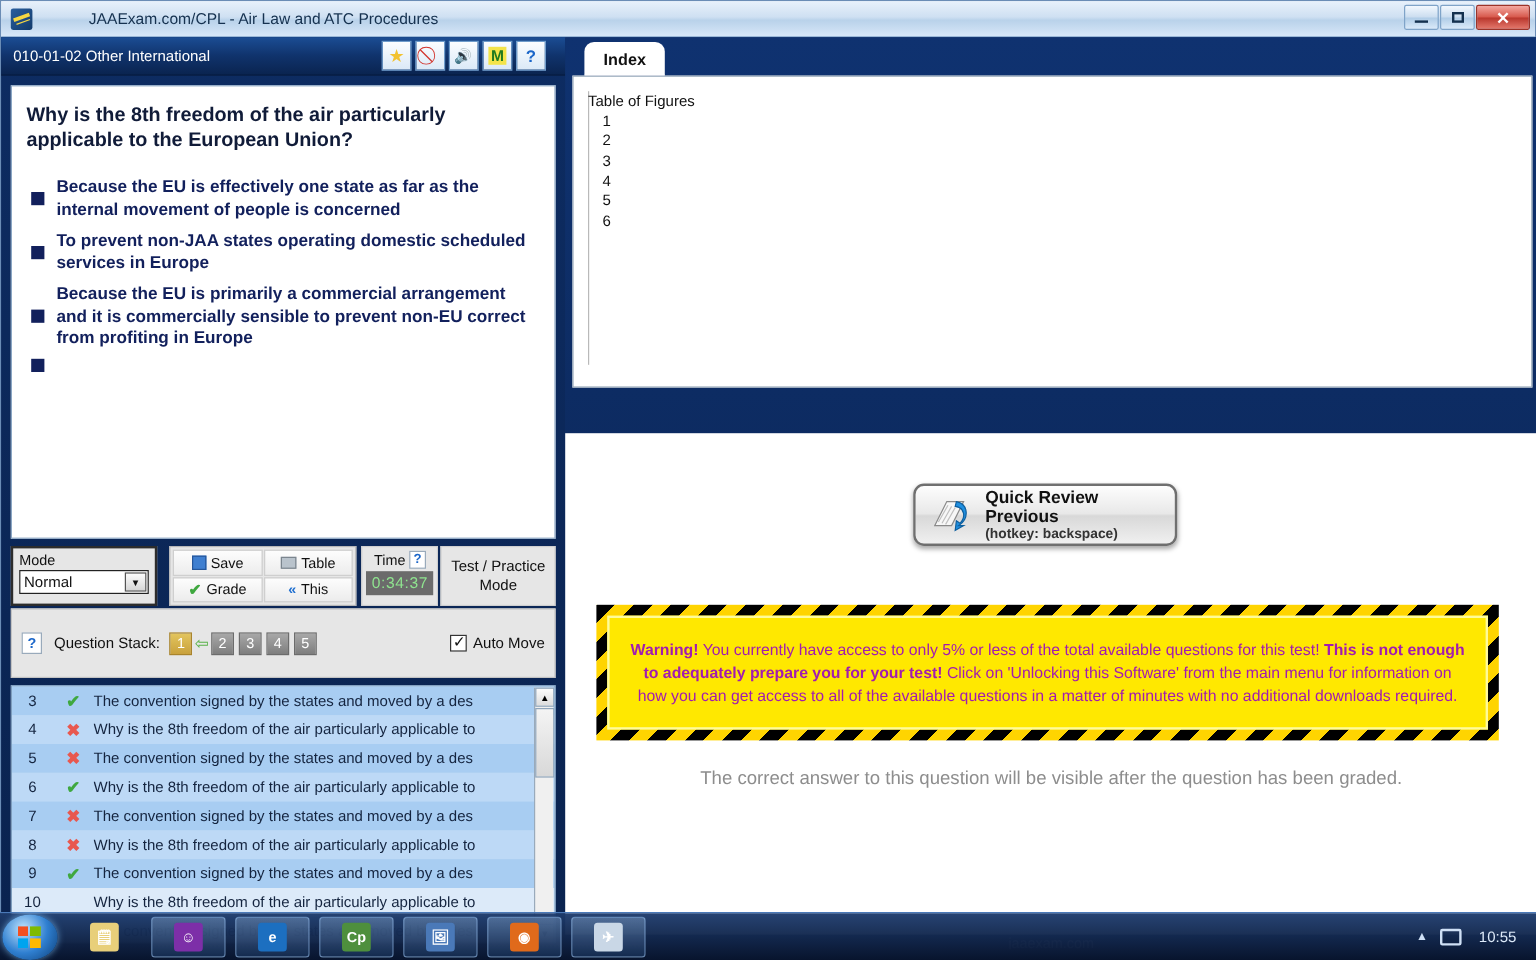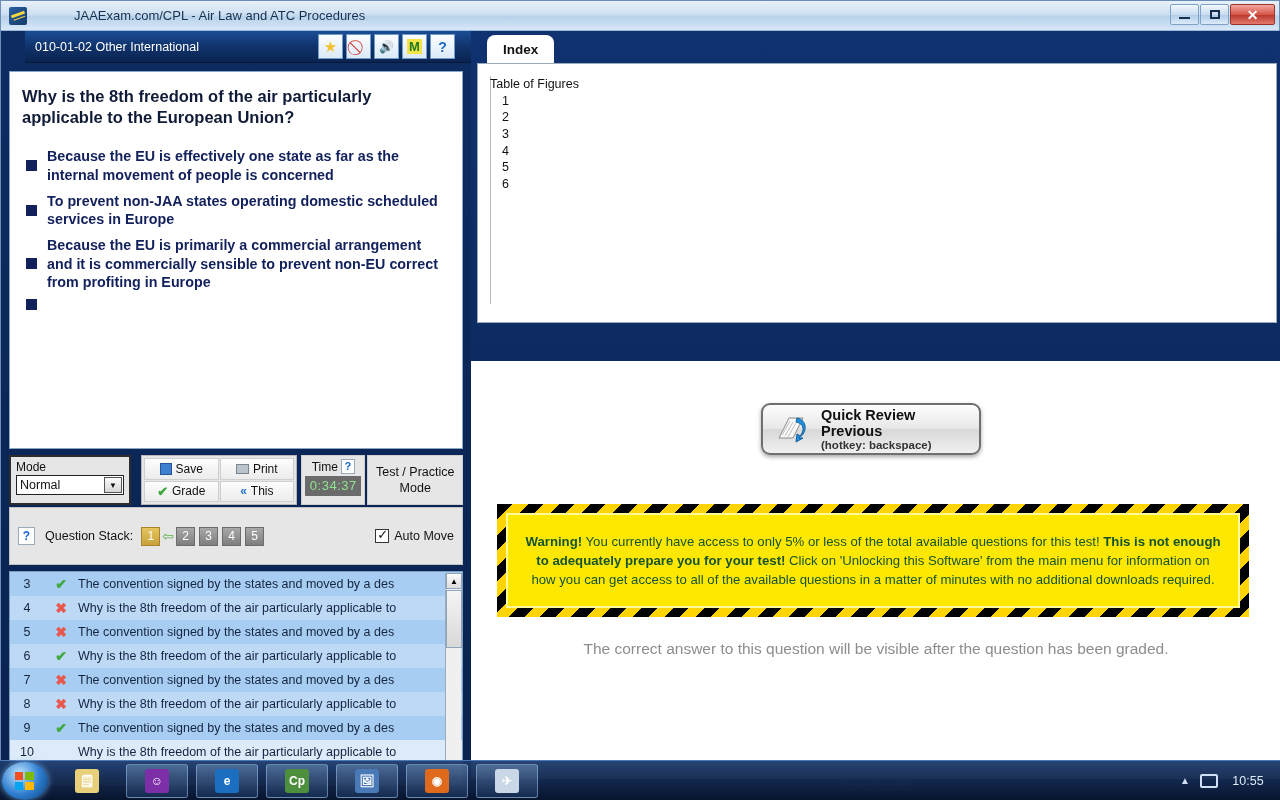--- a/index.html
+++ b/index.html
@@ -38,21 +38,21 @@
     border-color:#9c3329; color:#fff; font-size:14px; font-weight:bold; }
   .glyph-min { display:block; width:11px; height:2px; background:#14304e; margin-top:6px; }
   .glyph-max { display:block; width:10px; height:9px; border:2px solid #14304e; }
 
   
   #appbody { position:absolute; left:0; top:30px; width:1280px; height:730px;
     background:#0e2d63; }
 
   
   #leftpanel { position:absolute; left:0; top:0; width:470px; height:730px;
-    background:linear-gradient(180deg,#0d2c62,#0a2350);padding-left:24px; }
+    background:linear-gradient(180deg,#0d2c62,#0a2350); }
   #subbar { height:32px; display:flex; align-items:center; position:relative;
     background:linear-gradient(180deg,#1b4d94 0%,#10336c 50%,#0a2450 100%);
     border-bottom:1px solid #06193b; }
   #subbar-text { color:#fff; font-size:12.5px; margin-left:10px; }
   #subbar-icons { position:absolute; right:16px; top:3px; display:flex; gap:3px; }
   .tbicon { width:25px; height:25px; border:1px solid #6f9ccb;
     background:linear-gradient(180deg,#fbfdff,#dbe9f7);
     display:flex; align-items:center; justify-content:center; cursor:pointer; }
 
   #question-card { position:absolute; left:8px; top:40px; width:454px; height:378px;
@@ -179,21 +179,21 @@
   #qrbtn .lbl1 { font-size:14.5px; font-weight:bold; color:#111; }
   #qrbtn .lbl2 { font-size:11.5px; font-weight:bold; color:#333; }
 
   #warn { position:absolute; left:26px; top:143px; width:752px; height:113px;
     padding:9px;
     background:
       repeating-linear-gradient(135deg,#000 0 11px,#ffd400 11px 22px); }
   #warninner { width:100%; height:100%; background:#ffe800;
     border:2px solid #fffb9a; display:flex; align-items:center; justify-content:center;
     padding:4px 16px; }
-  #warntext { font-size:13.2px; color:#14532d; text-align:center; line-height:1.45; }
+  #warntext { font-size:13.2px; color:#a21caf; text-align:center; line-height:1.45; }
   #warntext b { font-weight:bold; }
 
   #gradedmsg { position:absolute; left:40px; top:278px; width:730px;
     text-align:center; font-size:15.5px; color:#8d8d8d; line-height:1.33; }
 
   #bottomstrip { position:absolute; left:470px; top:748px; width:810px; height:12px;
     background:#0a2350; color:#cfe0f5; font-size:12px; text-align:center;
     overflow:hidden; }
 
   
@@ -299,21 +299,21 @@
             </div>
           </div>
 
           <div class="btngrid">
             <div class="sbtn">
               <span style="display:inline-block;width:12px;height:12px;background:#3f7fd0;border:1px solid #25569a"></span>
               <span>Save</span>
             </div>
             <div class="sbtn">
               <span style="display:inline-block;width:13px;height:10px;background:#b9c3cc;border:1px solid #7b858e"></span>
-              <span>Print</span>
+              <span>Table</span>
             </div>
             <div class="sbtn">
               <span style="color:#3fa83f;font-weight:bold;font-size:13px">✔</span>
               <span>Grade</span>
             </div>
             <div class="sbtn">
               <span style="color:#1f6fd0;font-weight:bold;font-size:12px">«</span>
               <span>This</span>
             </div>
           </div>

